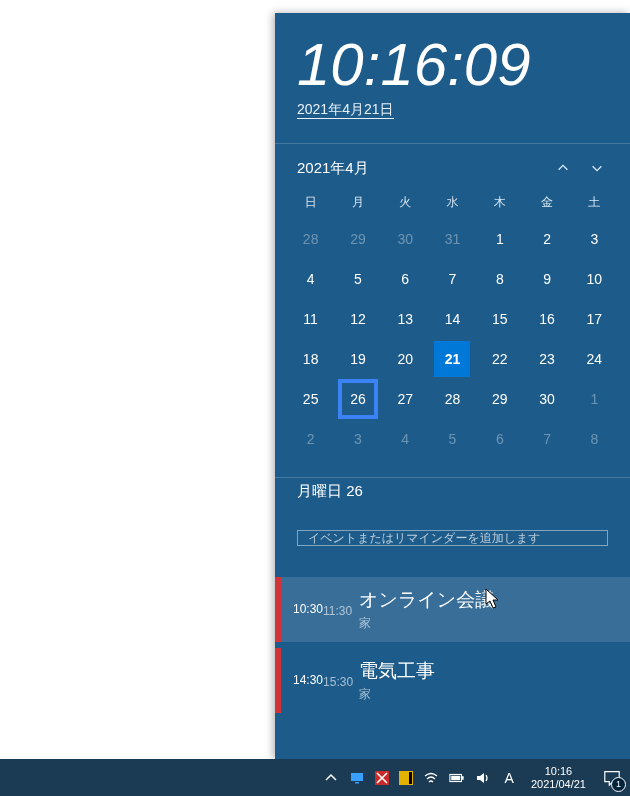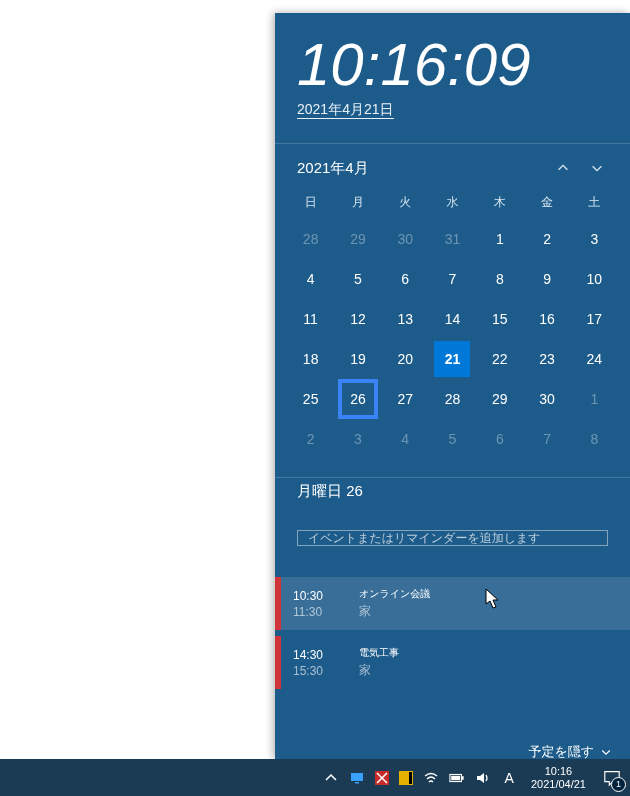--- a/index.html
+++ b/index.html
@@ -146,26 +146,26 @@
     padding: 10px 14px 10px 0;
     border-left: 6px solid #d13438;
     margin-bottom: 6px;
     cursor: pointer;
   }
   .event.highlight { background: rgba(255,255,255,0.12); }
   .event-times {
     width: 66px;
     padding-left: 12px;
     display: flex;
-    flex-direction: column;
+    flex-direction: row;
     font-size: 12px;
   }
   .event-times .t-end { color: rgba(255,255,255,0.6); margin-top: 2px; }
   .event-body { display: flex; flex-direction: column; }
-  .event-title { font-size: 10px; }
+  .event-title { font-size: 19px; }
   .event-loc { font-size: 12px; color: rgba(255,255,255,0.6); margin-top: 2px; }
   .hide-agenda {
     display: flex;
     justify-content: flex-end;
     align-items: center;
     padding: 10px 18px 12px 0;
     font-size: 13px;
     cursor: pointer;
   }
   .hide-agenda svg { width: 12px; height: 12px; stroke: #fff; stroke-width: 1.5; fill: none; margin-left: 6px;}

